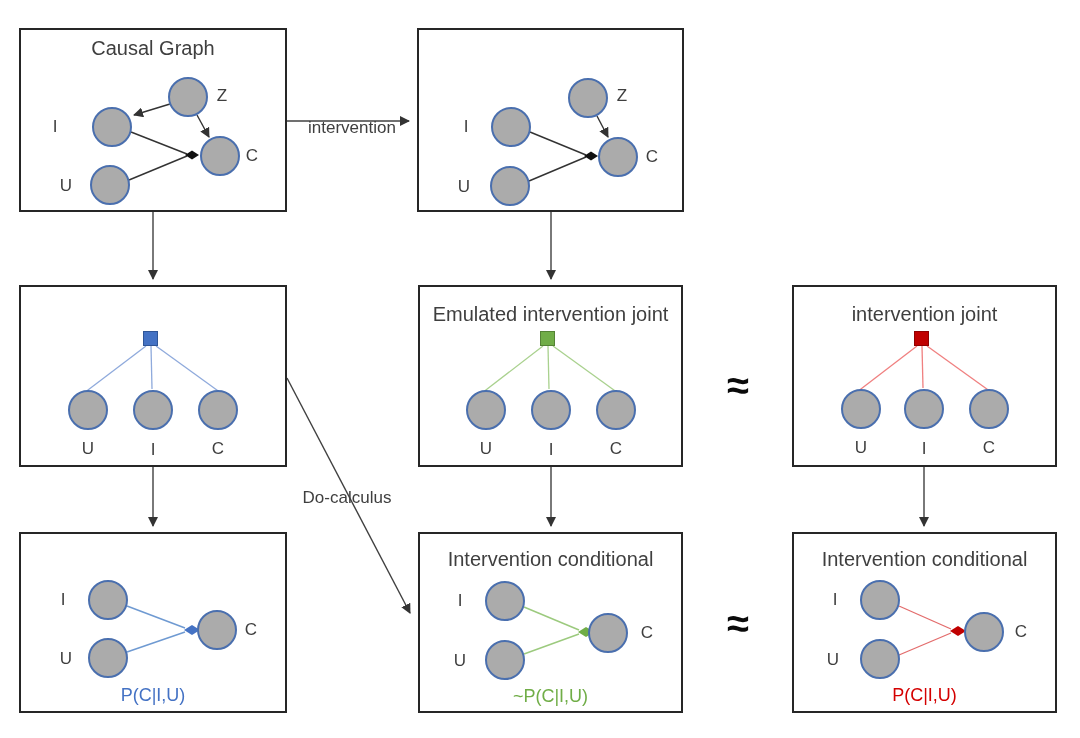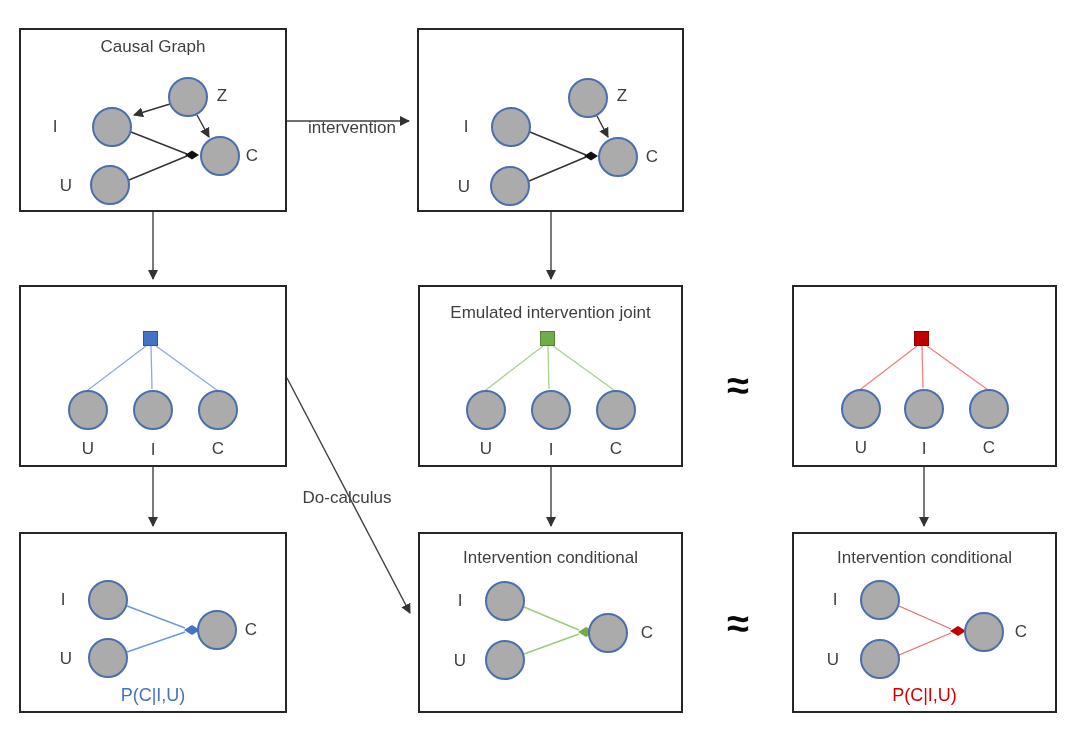--- a/index.html
+++ b/index.html
@@ -1,19 +1,19 @@
 <!DOCTYPE html>
 <html><head>
 <meta charset="utf-8">
 <style>
   html,body{margin:0;padding:0;background:#fff;font-family:"Liberation Sans",sans-serif;}
   #stage{position:relative;width:1080px;height:738px;background:#ffffff;overflow:hidden;}
   svg.layer{position:absolute;left:0;top:0;width:1080px;height:738px;}
   .box{position:absolute;border:2px solid #262626;background:transparent;box-sizing:border-box;}
-  .title{position:absolute;text-align:center;font-size:17px;color:#3f3f3f;white-space:nowrap;}
+  .title{position:absolute;text-align:center;font-size:20px;color:#3f3f3f;white-space:nowrap;}
   .node{position:absolute;width:40px;height:40px;border-radius:50%;background:#ababab;border:2px solid #4a6fae;box-sizing:border-box;}
   .lbl{position:absolute;width:22px;height:20px;line-height:20px;text-align:center;font-size:17px;color:#3f3f3f;}
   .sq{position:absolute;width:15px;height:15px;box-sizing:border-box;}
   .sq.blue{background:#4472c4;border:1px solid #2f5597;}
   .sq.green{background:#70ad47;border:1px solid #548235;}
   .sq.red{background:#c00000;border:1px solid #900000;}
   .formula{position:absolute;text-align:center;font-size:18px;}
   .formula.blue{color:#4472c4;}
   .formula.green{color:#70ad47;}
   .formula.red{color:#d40000;}
@@ -114,20 +114,21 @@
   <div class="node" style="left:466px;top:390px;"></div>
   <div class="node" style="left:531px;top:390px;"></div>
   <div class="node" style="left:596px;top:390px;"></div>
   <div class="lbl" style="left:475px;top:439px;">U</div>
   <div class="lbl" style="left:540px;top:440px;">I</div>
   <div class="lbl" style="left:605px;top:439px;">C</div>
 
   <div class="approx" style="left:710px;top:363px;">≈</div>
 
   <div class="box" style="left:792px;top:285px;width:265px;height:182px;"></div>
+  <div class="title" style="left:792px;top:303px;width:265px;">intervention joint</div>
   <div class="sq red" style="left:914px;top:331px;"></div>
   <div class="node" style="left:841px;top:389px;"></div>
   <div class="node" style="left:904px;top:389px;"></div>
   <div class="node" style="left:969px;top:389px;"></div>
   <div class="lbl" style="left:850px;top:438px;">U</div>
   <div class="lbl" style="left:913px;top:439px;">I</div>
   <div class="lbl" style="left:978px;top:438px;">C</div>
 
   <div class="edge-label" style="left:284px;top:488px;width:126px;">Do-calculus</div>
 
@@ -141,20 +142,21 @@
   <div class="formula blue" style="left:19px;top:685px;width:268px;">P(C|I,U)</div>
 
   <div class="box" style="left:418px;top:532px;width:265px;height:181px;"></div>
   <div class="title" style="left:418px;top:548px;width:265px;">Intervention conditional</div>
   <div class="node" style="left:485px;top:581px;"></div>
   <div class="node" style="left:485px;top:640px;"></div>
   <div class="node" style="left:588px;top:613px;"></div>
   <div class="lbl" style="left:449px;top:591px;">I</div>
   <div class="lbl" style="left:449px;top:651px;">U</div>
   <div class="lbl" style="left:636px;top:623px;">C</div>
+  <div class="formula green" style="left:418px;top:686px;width:265px;">~P(C|I,U)</div>
 
   <div class="approx" style="left:710px;top:601px;">≈</div>
 
   <div class="box" style="left:792px;top:532px;width:265px;height:181px;"></div>
   <div class="title" style="left:792px;top:548px;width:265px;">Intervention conditional</div>
   <div class="node" style="left:860px;top:580px;"></div>
   <div class="node" style="left:860px;top:639px;"></div>
   <div class="node" style="left:964px;top:612px;"></div>
   <div class="lbl" style="left:824px;top:590px;">I</div>
   <div class="lbl" style="left:822px;top:650px;">U</div>

